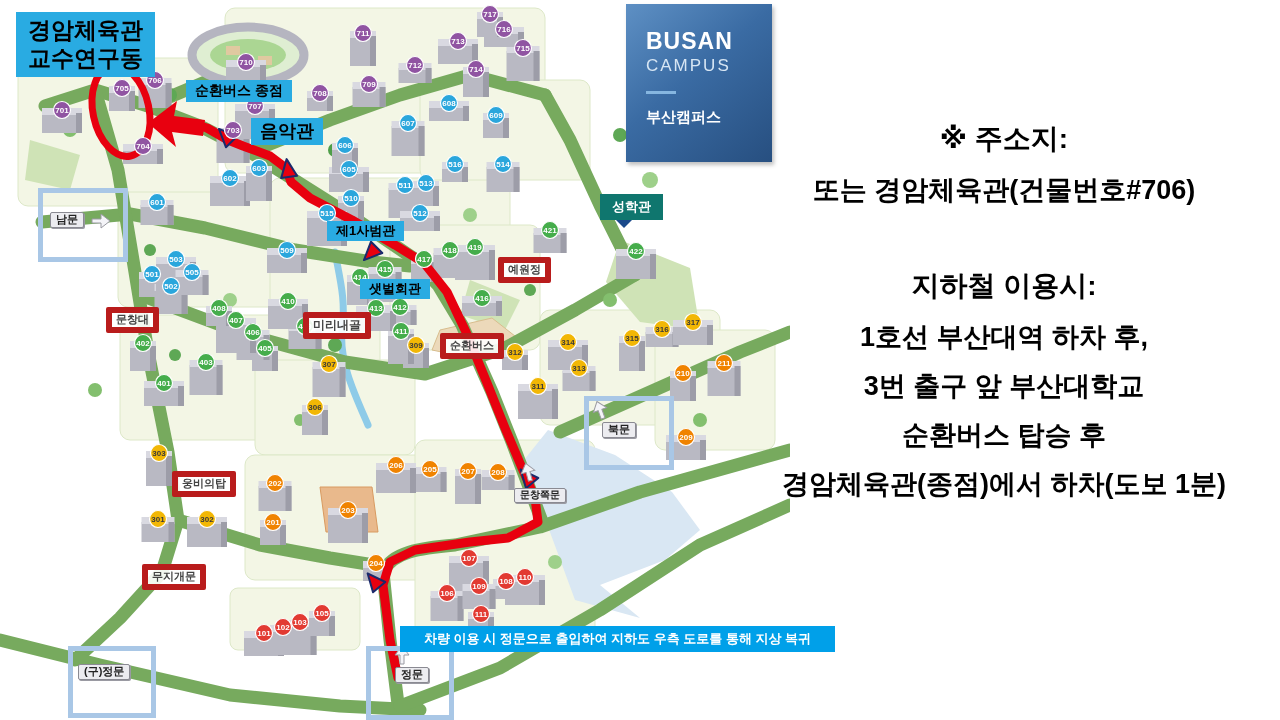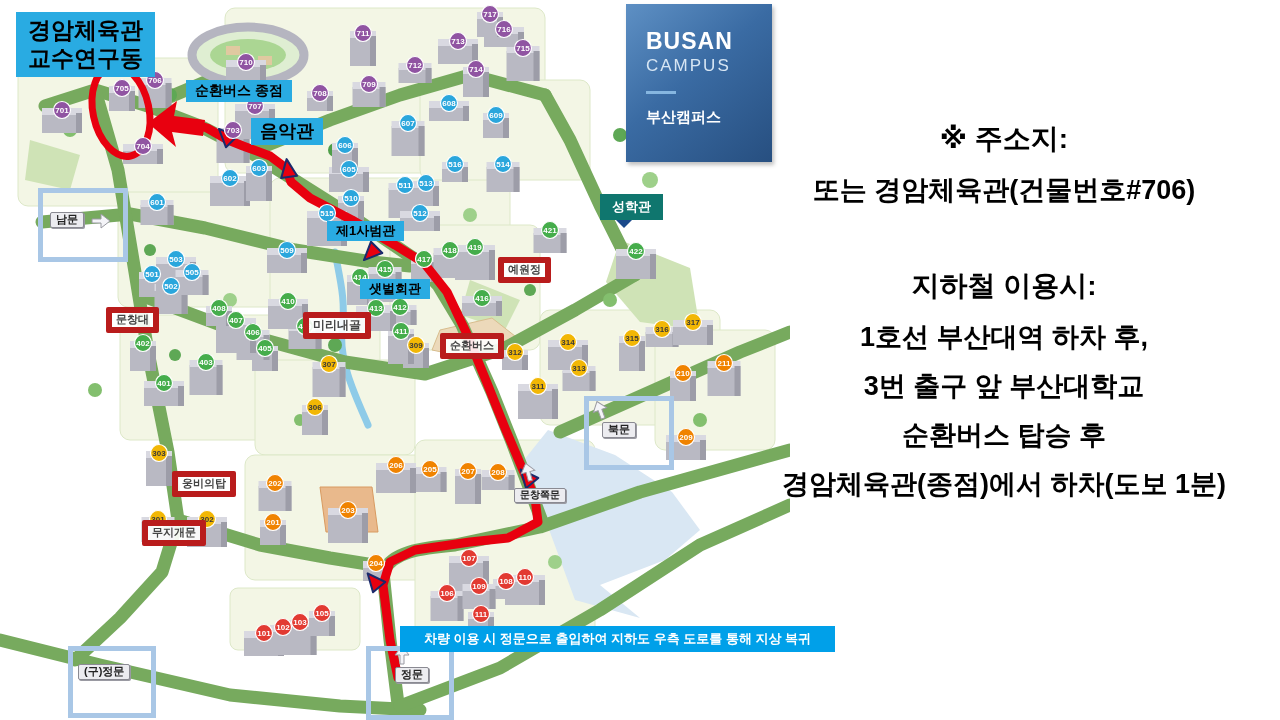--- a/index.html
+++ b/index.html
@@ -970,21 +970,21 @@
         <div class="mlabel cyan" style="left: 186px; top: 80px; font-size: 14px;">순환버스 종점</div>
         <div class="mlabel cyan" style="left: 251px; top: 118px; font-size: 18px;">음악관</div>
         <div class="mlabel cyan" style="left: 327px; top: 221px; font-size: 13px;">제1사범관</div>
         <div class="mlabel cyan" style="left: 360px; top: 279px; font-size: 13px;">샛벌회관</div>
         <div class="mlabel navy" style="left: 600px; top: 194px; font-size: 13px;">성학관</div>
         <div class="mlabel plain" style="left: 106px; top: 307px; font-size: 11px;">문창대</div>
         <div class="mlabel plain" style="left: 303px; top: 312px; font-size: 12px;">미리내골</div>
         <div class="mlabel plain" style="left: 440px; top: 333px; font-size: 11px;">순환버스</div>
         <div class="mlabel plain" style="left: 498px; top: 257px; font-size: 11px;">예원정</div>
         <div class="mlabel plain" style="left: 172px; top: 471px; font-size: 11px;">웅비의탑</div>
-        <div class="mlabel plain" style="left: 142px; top: 520px; font-size: 11px;">무지개문</div>
+        <div class="mlabel plain" style="left: 142px; top: 564px; font-size: 11px;">무지개문</div>
         <div class="mlabel gatesign" style="left: 514px; top: 488px; font-size: 10px;">문창쪽문</div>
         <div class="mlabel gatesign" style="left: 50px; top: 212px; font-size: 11px;">남문</div>
         <div class="mlabel gatesign" style="left: 602px; top: 422px; font-size: 11px;">북문</div>
         <div class="mlabel gatesign" style="left: 395px; top: 667px; font-size: 11px;">정문</div>
         <div class="mlabel gatesign" style="left: 78px; top: 664px; font-size: 11px;">(구)정문</div>
       </div>
     <div id="frames-layer">
         <div class="gate-frame" style="left: 38px; top: 188px; width: 80px; height: 64px;"></div>
         <div class="gate-frame" style="left: 584px; top: 396px; width: 80px; height: 64px;"></div>
         <div class="gate-frame" style="left: 366px; top: 646px; width: 78px; height: 64px;"></div>

